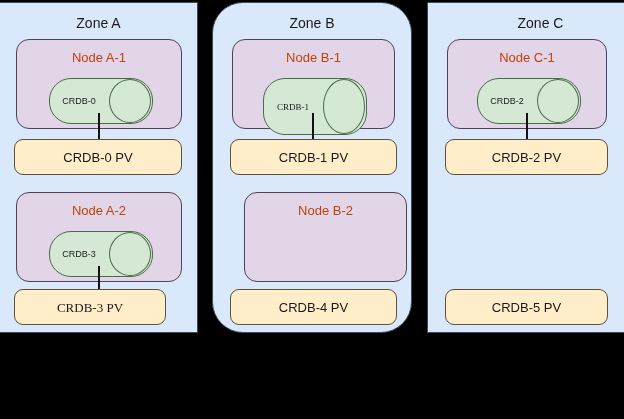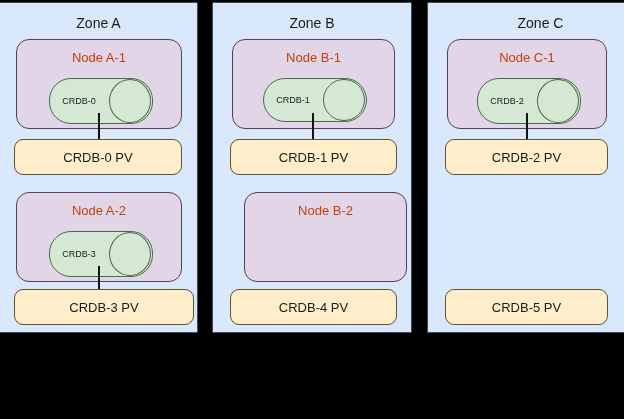--- a/index.html
+++ b/index.html
@@ -28,21 +28,21 @@
   
   .zone {
     position: absolute;
     top: 2px;
     height: 331px;
     background: #dae8fc;
     border: 1px solid #3c4a5e;
     box-sizing: border-box;
   }
   #zone-a { left: 0px;   width: 198px; border-left: none; }
-  #zone-b { left: 212px; width: 200px; }
+  #zone-b { left: 212px; width: 200px; border-radius: 31px; }
   #zone-c { left: 427px; width: 226px; border-right: none; }
 
   .zone-title {
     position: absolute;
     left: 0;
     right: 0;
     top: 12px;
     text-align: center;
     font-size: 14px;
     color: #1a1a1a;
@@ -159,31 +159,31 @@
     <div class="node" style="left:16px; top:189px; width:166px; height:90px;">
       <div class="node-title">Node A-2</div>
       <div class="cylinder" style="left:32px; top:38px; width:104px; height:46px;">
         <div class="cyl-body"></div>
         <div class="cyl-cap"></div>
         <div class="cyl-label">CRDB-3</div>
       </div>
     </div>
     <div class="connector" style="left:98px; top:263px; height:24px;"></div>
 
-    <div class="pv" style="left:14px; top:286px; width:180px; height:36px;">
+    <div class="pv" style="left:14px; top:286px; width:152px; height:36px;font-family:Liberation Serif, serif;">
       <div class="pv-label">CRDB-3 PV</div>
     </div>
   </div>
 
   <div class="zone" id="zone-b">
     <div class="zone-title">Zone B</div>
 
     <div class="node" style="left:19px; top:36px; width:163px; height:90px;">
       <div class="node-title">Node B-1</div>
-      <div class="cylinder" style="left:30px; top:38px; width:104px; height:44px;">
+      <div class="cylinder" style="left:30px; top:38px; width:104px; height:57px;font-family:Liberation Serif, serif;">
         <div class="cyl-body"></div>
         <div class="cyl-cap"></div>
         <div class="cyl-label">CRDB-1</div>
       </div>
     </div>
     <div class="connector" style="left:99px; top:110px; height:27px;"></div>
 
     <div class="pv" style="left:17px; top:136px; width:167px; height:36px;">
       <div class="pv-label">CRDB-1 PV</div>
     </div>

